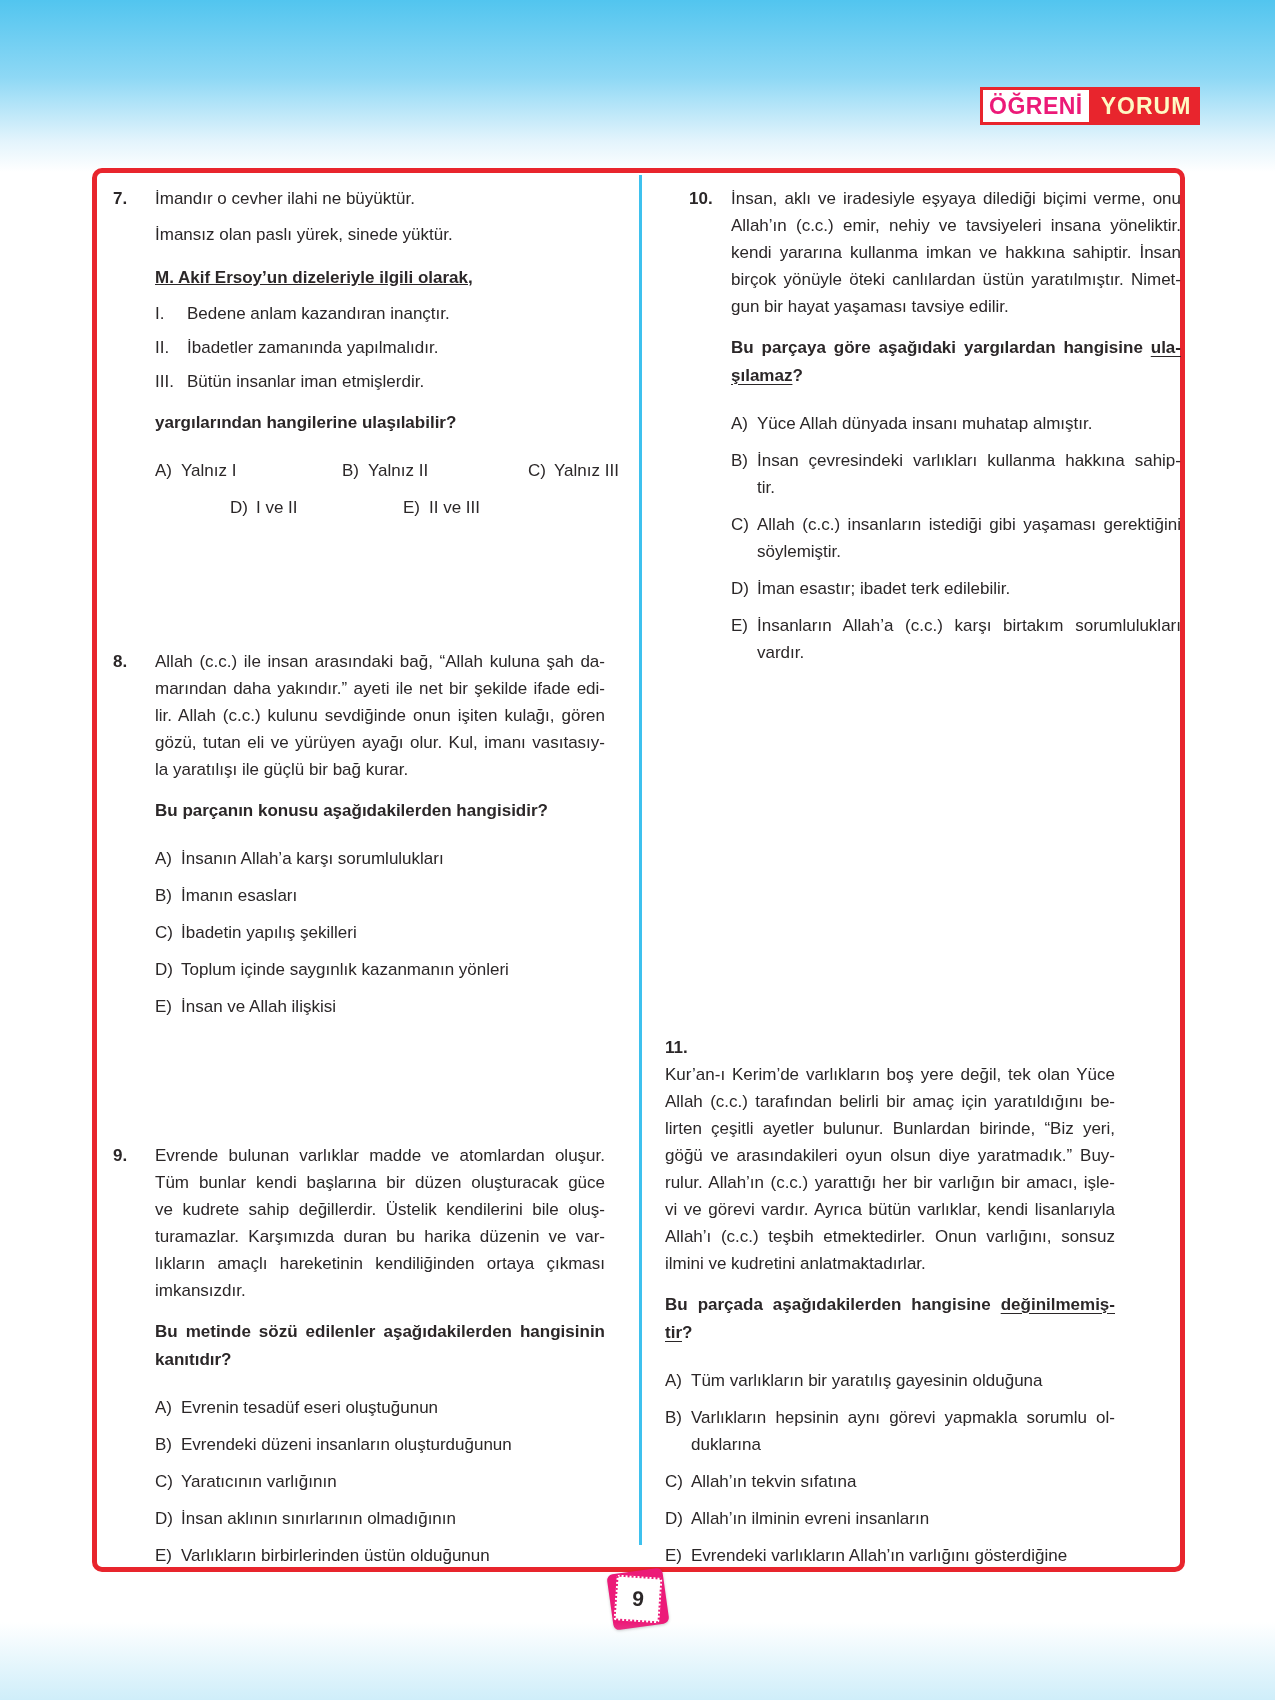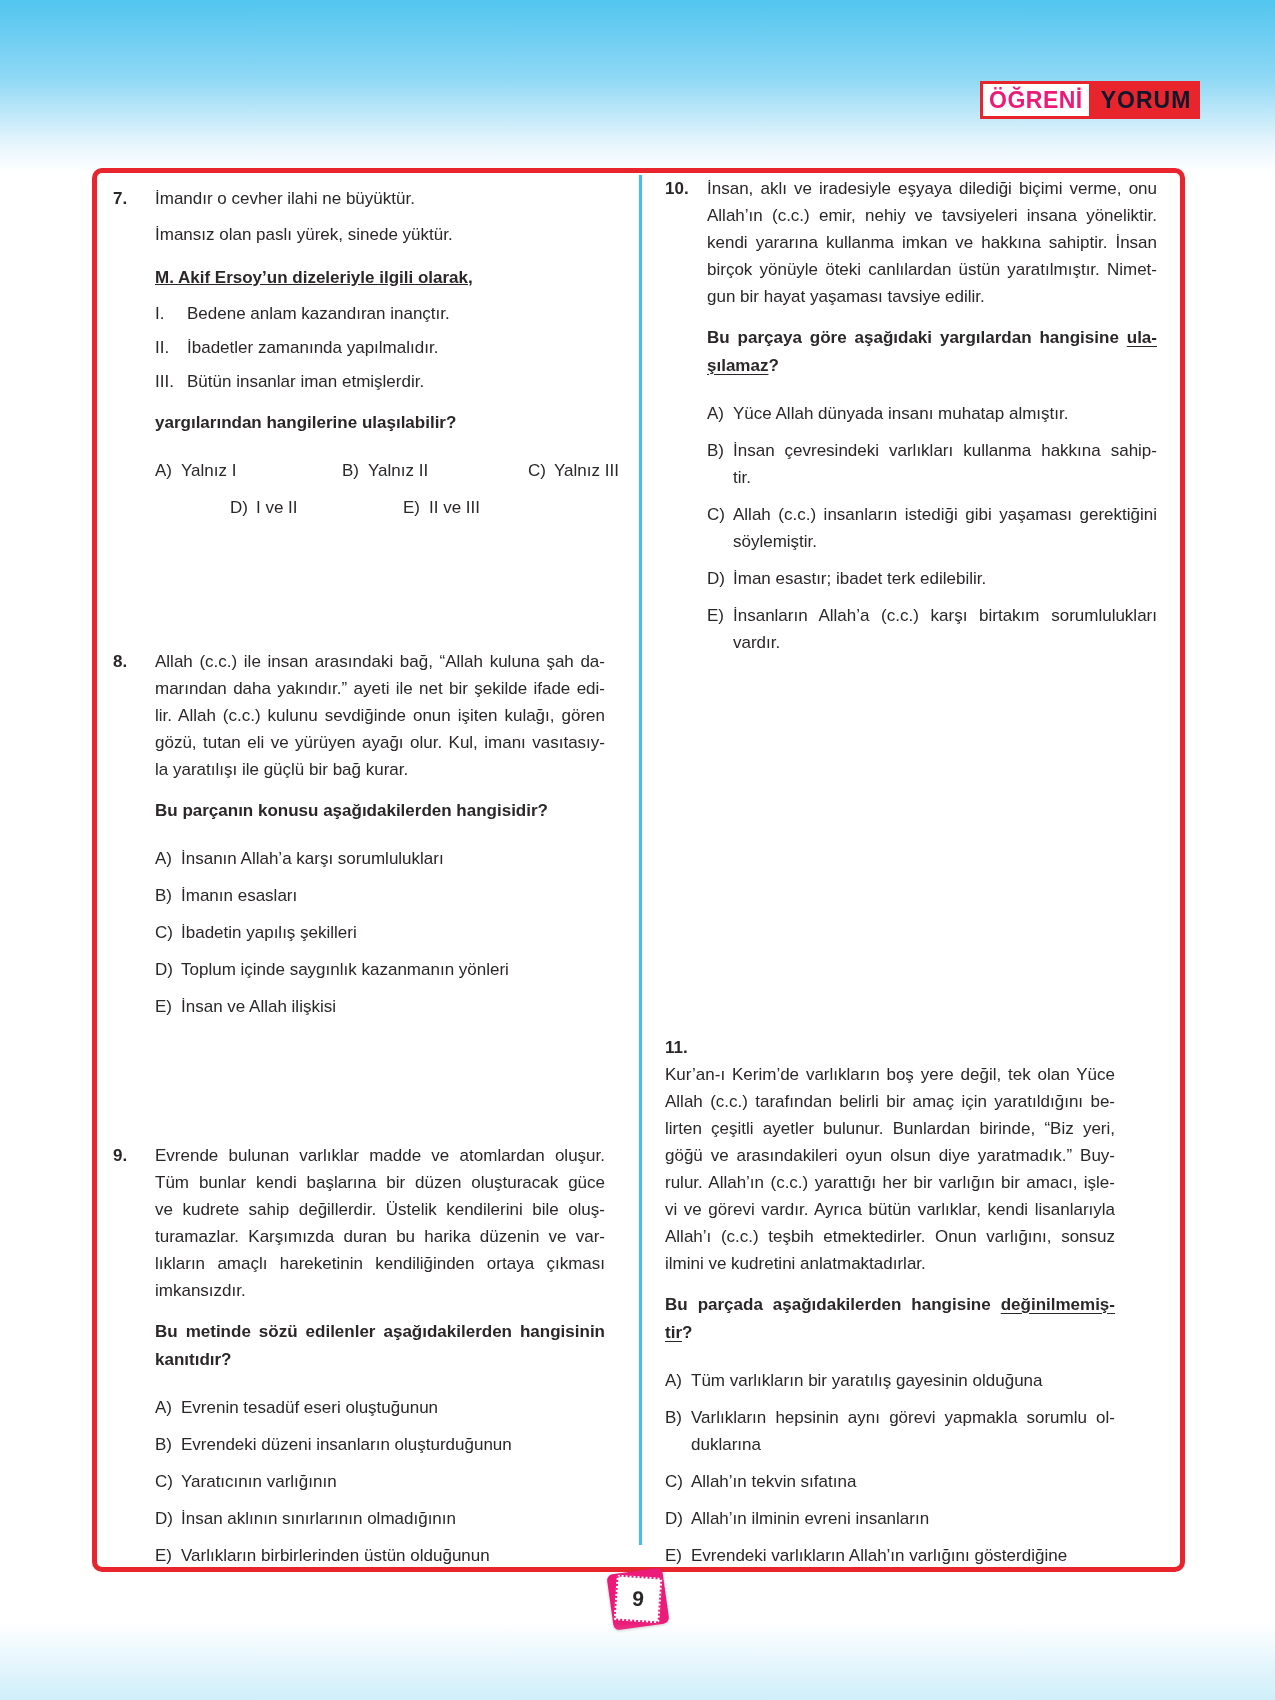--- a/index.html
+++ b/index.html
@@ -8,27 +8,27 @@
     font-family:"Liberation Sans","DejaVu Sans",sans-serif;color:var(--text,#2b2728);
   }
   .header-gradient{
     position:absolute;top:0;left:0;width:100%;height:172px;
     background:linear-gradient(180deg,var(--sky,#52c5ef) 0%,#8ed8f5 45%,#e3f4fc 82%,#ffffff 100%);
   }
   .footer-gradient{
     position:absolute;left:0;bottom:0;width:100%;height:78px;pointer-events:none;
     background:linear-gradient(180deg,rgba(207,238,250,0) 0%,#cfeefa 100%);
   }
-  .logo{position:absolute;top:81px;left:980px;display:flex;height:38px;}
+  .logo{position:absolute;top:87px;left:980px;display:flex;height:38px;}
   .logo-primary{
     display:flex;align-items:center;background:#fff;border:3px solid var(--red,#e8252d);
     color:var(--pink,#ec1a78);font-weight:bold;font-size:23px;padding:0 6px;letter-spacing:.5px;box-sizing:border-box;
   }
   .logo-secondary{
-    display:flex;align-items:center;background:var(--red,#e8252d);color:#0f172a;
+    display:flex;align-items:center;background:var(--red,#e8252d);color:#fef9c3;
     font-weight:bold;font-size:23px;padding:16px 9px;letter-spacing:1px;
   }
   .content-box{
     position:absolute;left:92px;top:168px;width:1093px;height:1404px;box-sizing:border-box;
     border:5px solid var(--red,#e8252d);border-radius:10px;background:#fff;
   }
   .divider{position:absolute;left:542px;top:2px;width:3px;height:1370px;background:var(--blue,#3ec1ee);}
   .column{position:absolute;top:0;height:100%;}
   .column.left{left:16px;width:510px;}
   .column.right{left:568px;width:510px;}
@@ -216,21 +216,21 @@
                 <span class="opt-label">E)</span>
                 <span class="opt-lines">
                   <div>Varlıkların birbirlerinden üstün olduğunun</div>
                 </span>
               </div>
             </div>
           </div>
         </div>
       </div>
     <div class="column right">
-        <div class="question-block" style="top: 2px;">
+        <div class="question-block" style="top: 12px; margin-left: 24px;">
           <div class="q-number">10.</div>
           <div class="q-content">
             <div class="body">
               <div class="jline">İnsan, aklı ve iradesiyle eşyaya dilediği biçimi verme, onu</div>
               <div class="jline">Allah’ın (c.c.) emir, nehiy ve tavsiyeleri insana yöneliktir.</div>
               <div class="jline">kendi yararına kullanma imkan ve hakkına sahiptir. İnsan</div>
               <div class="jline">birçok yönüyle öteki canlılardan üstün yaratılmıştır. Nimet-</div>
               <div>gun bir hayat yaşaması tavsiye edilir.</div>
             </div>
             <div class="prompt">

